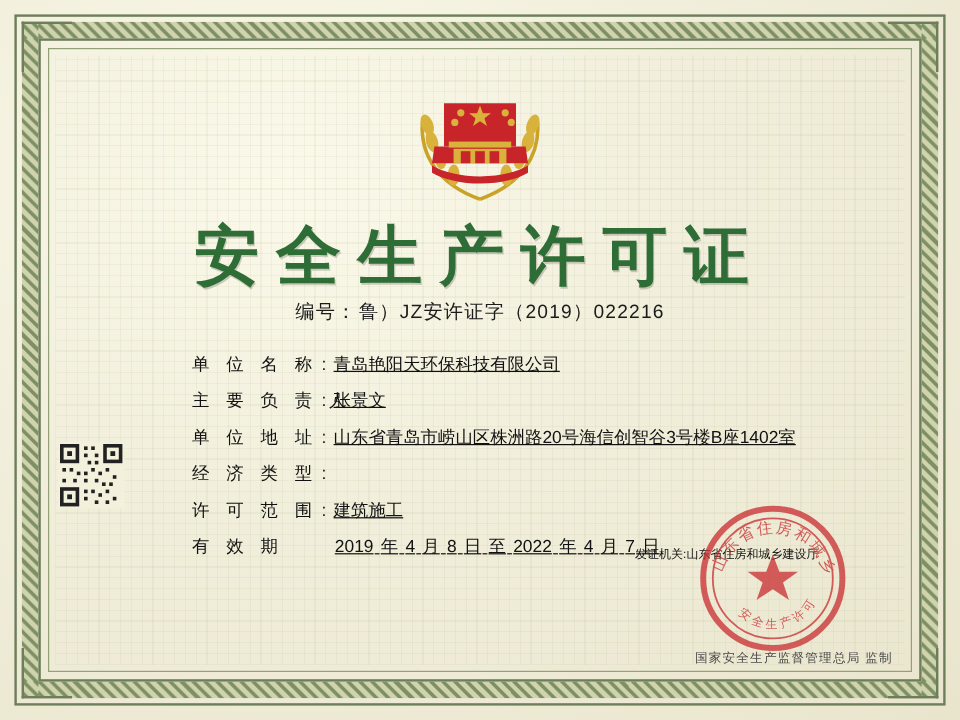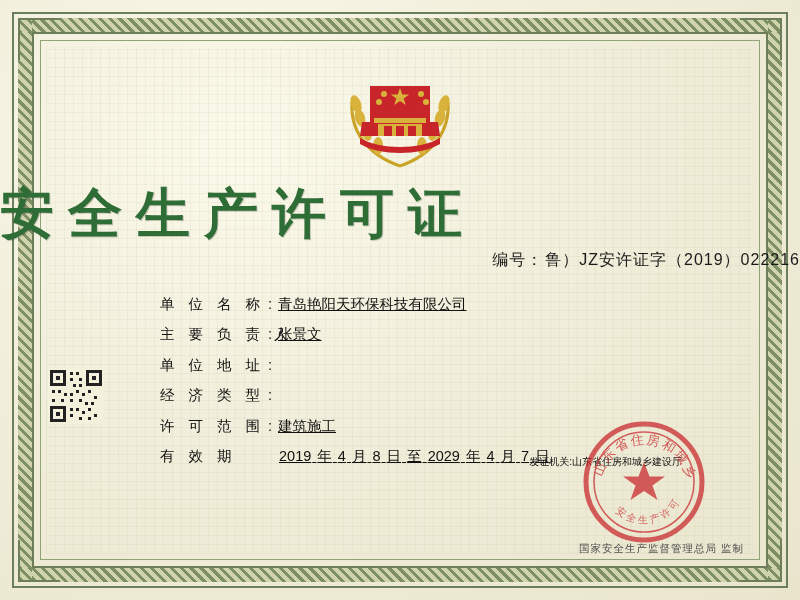--- a/index.html
+++ b/index.html
@@ -81,36 +81,36 @@
     transform: translateX(-50%);
     width: 128px;
     height: 112px;
   }
 
   
   .title {
     position: absolute;
     top: 178px;
     left: 0; right: 0;
-    text-align: left;
+    text-align: center;
     font-family: "DejaVu Sans", "Liberation Sans", sans-serif;
     font-weight: bold;
     font-size: 54px;
     letter-spacing: 14px;
     color: #2f6d36;
     text-shadow: 1px 1px 0 rgba(0,0,0,0.18);
     white-space: nowrap;
   }
 
   
   .serial {
     position: absolute;
     top: 250px;
     left: 0; right: 0;
-    text-align: right;
+    text-align: center;
     font-size: 16px;
     color: #1b1b1b;
     letter-spacing: 1px;
   }
   .serial .sn-label { margin-right: 2px; }
 
   
   .fields {
     position: absolute;
     left: 160px;
@@ -306,20 +306,21 @@
 
     <div class="row">
       <span class="lbl">主 要 负 责 人</span>
       <span class="colon">:</span>
       <span class="val">张景文</span>
     </div>
 
     <div class="row">
       <span class="lbl">单 位 地 址</span>
       <span class="colon">:</span>
+      <span class="val">山东省青岛市崂山区株洲路20号海信创智谷3号楼B座1402室</span>
     </div>
 
     <div class="row">
       <span class="lbl">经 济 类 型</span>
       <span class="colon">:</span>
     </div>
 
     <div class="row">
       <span class="lbl">许 可 范 围</span>
       <span class="colon">:</span>
@@ -330,21 +331,21 @@
       <span class="lbl">有 效 期</span>
       <span class="colon"></span>
       <span class="val">
         <span>2019</span>
         <span class="unit">年</span>
         <span>4</span>
         <span class="unit">月</span>
         <span>8</span>
         <span class="unit">日</span>
         <span>至</span>
-        <span>2029</span>
+        <span>2022</span>
         <span class="unit">年</span>
         <span>4</span>
         <span class="unit">月</span>
         <span>7</span>
         <span class="unit">日</span>
       </span>
     </div>
 
   </div>
 

